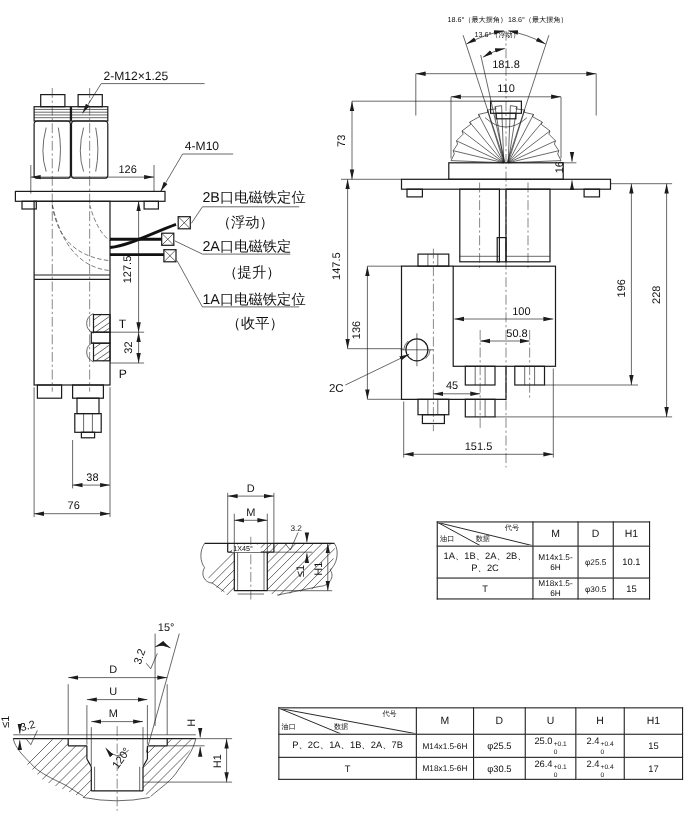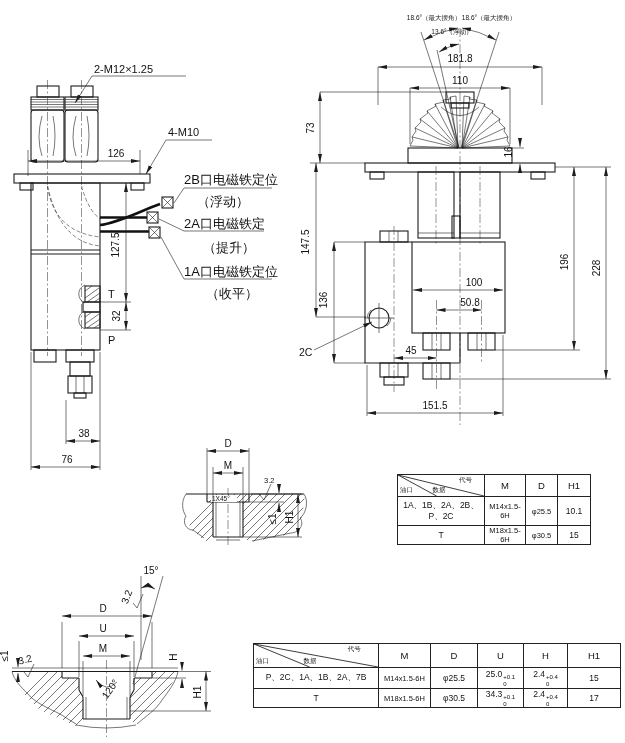--- a/index.html
+++ b/index.html
@@ -412,21 +412,21 @@
       <td><span>2.4</span><span class="tol">
                 <b>+0.4</b>
                 <b>0</b>
               </span></td>
       <td>15</td>
     </tr>
     <tr style="height:19px">
       <td>T</td>
       <td class="sm">M18x1.5-6H</td>
       <td>φ30.5</td>
-      <td><span>34.3</span><span class="tol">
+      <td><span>26.4</span><span class="tol">
                 <b>+0.1</b>
                 <b>0</b>
               </span></td>
       <td><span>2.4</span><span class="tol">
                 <b>+0.4</b>
                 <b>0</b>
               </span></td>
       <td>17</td>
     </tr>
   </tbody>

